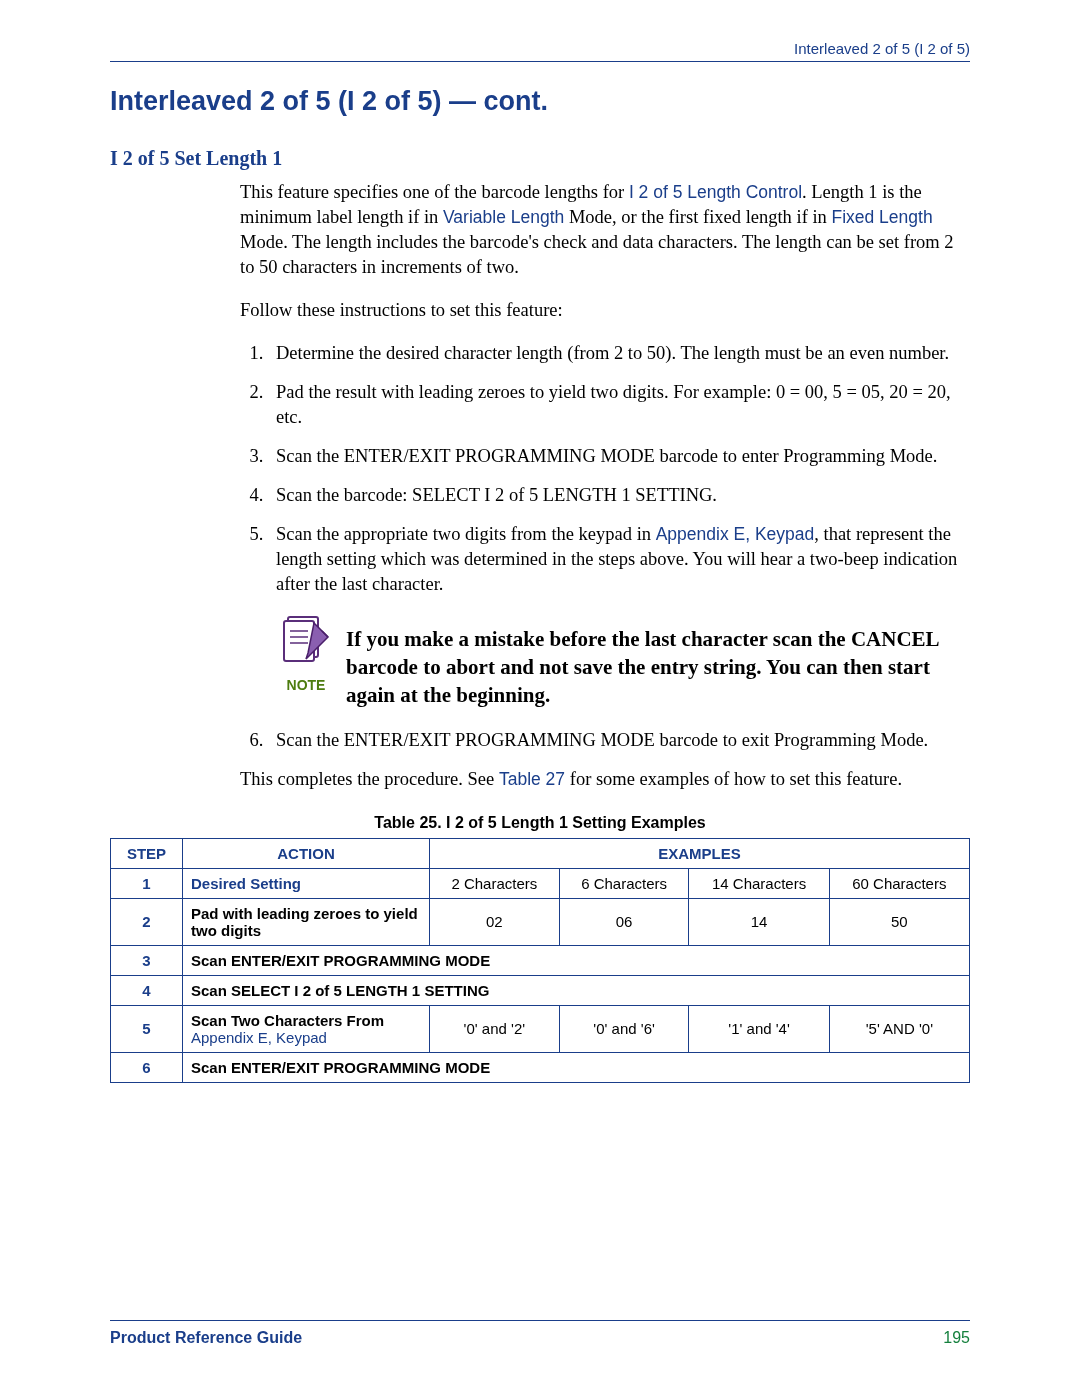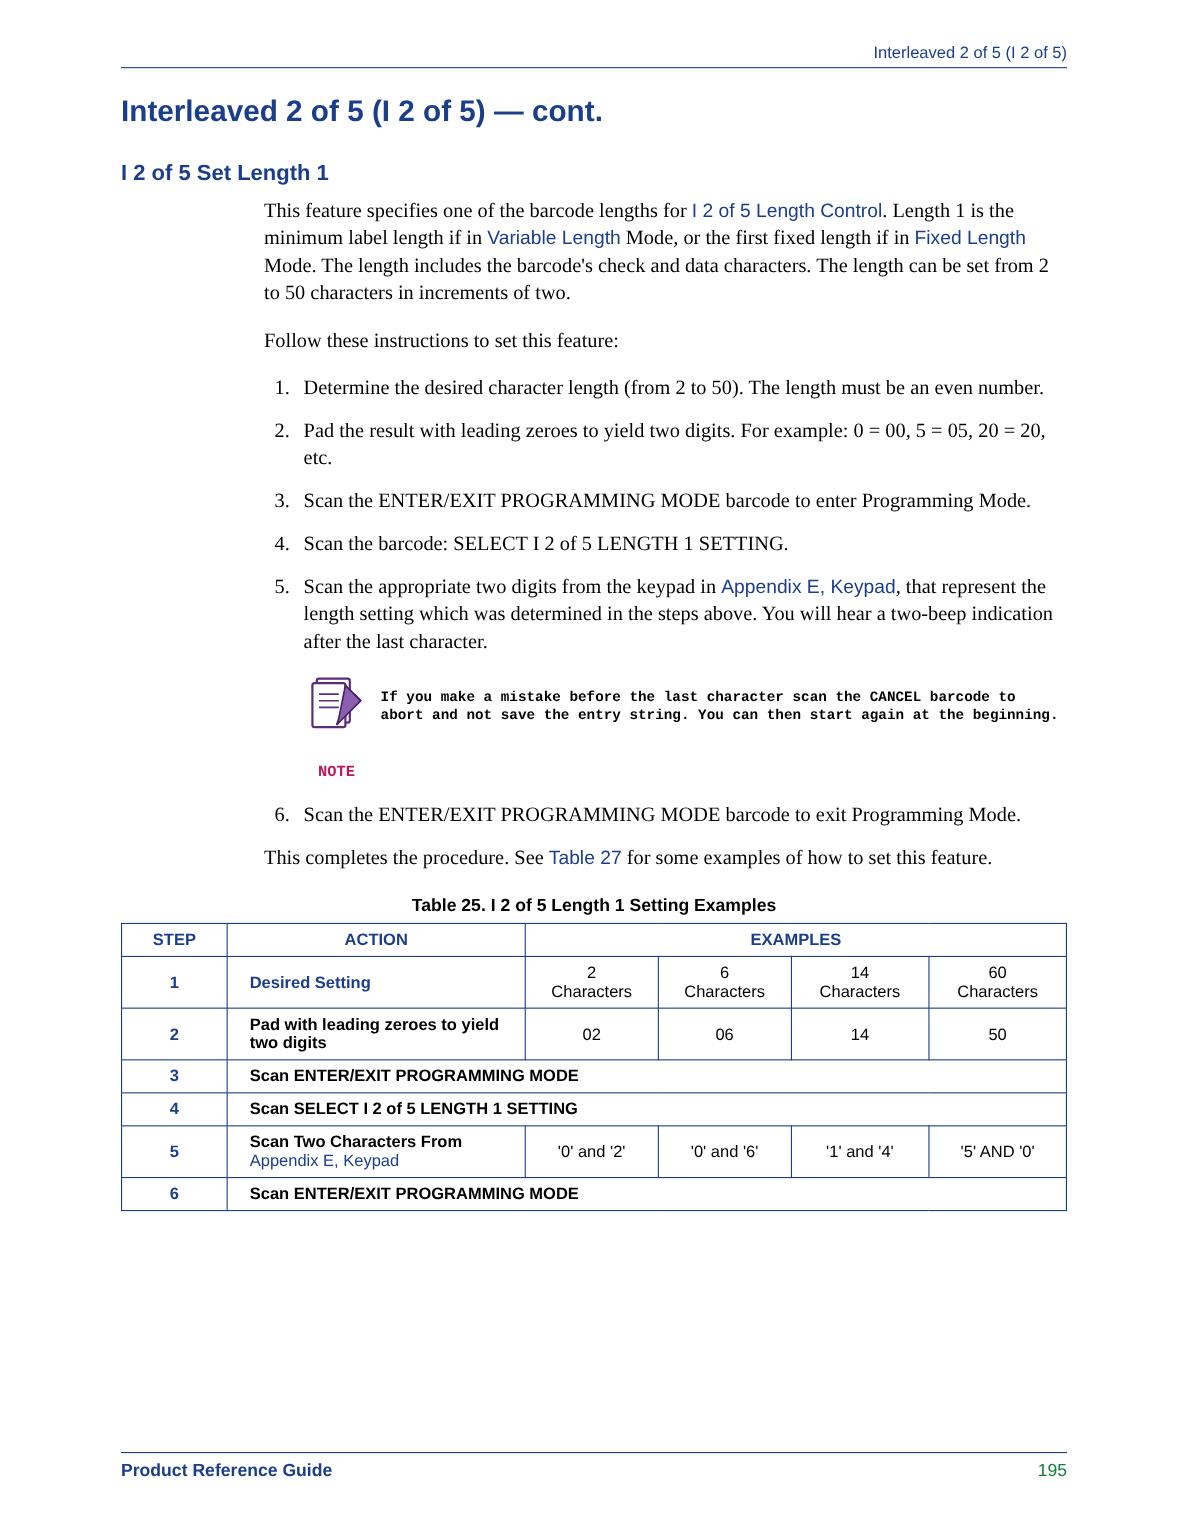--- a/index.html
+++ b/index.html
@@ -29,21 +29,21 @@
     margin: 0 0 24px 0;
   }
   h1.title {
     font-family: Verdana, Geneva, sans-serif;
     font-weight: bold;
     font-size: 27px;
     color: #1a3e8a;
     margin: 0 0 30px 0;
   }
   h2.section {
-    font-family: Liberation Sans, sans-serif;
+    font-family: Liberation Serif, serif;
     font-weight: bold;
     font-size: 20px;
     color: #1a3e8a;
     margin: 0 0 10px 0;
   }
   .body {
     margin-left: 130px;
     font-size: 18.5px;
     line-height: 1.35;
   }
@@ -67,30 +67,30 @@
     display: flex;
     align-items: flex-start;
     margin: 6px 0 18px 26px;
   }
   .note-icon-wrap {
     width: 80px;
     text-align: center;
     flex-shrink: 0;
   }
   .note-label {
-    font-family: Liberation Mono, monospace;
+    font-family: Liberation Sans, sans-serif;
     font-weight: bold;
     font-size: 14px;
-    margin-top: 18px;
-    color: #be185d;
+    margin-top: 2px;
+    color: #4d7c0f;
   }
   .note-text {
-    font-family: Liberation Mono, monospace;
-    font-weight: bold;
-    font-size: 13px;
+    font-family: Liberation Serif, serif;
+    font-weight: bold;
+    font-size: 21px;
     line-height: 1.35;
     padding-top: 14px;
   }
   .after-note {
     margin-left: 130px;
     font-size: 18.5px;
     line-height: 1.35;
   }
   .table-caption {
     font-family: Arial, Helvetica, sans-serif;
@@ -100,21 +100,21 @@
     margin: 22px 0 6px 0;
   }
   table.ex {
     width: 100%;
     border-collapse: collapse;
     font-family: Arial, Helvetica, sans-serif;
     font-size: 15px;
   }
   table.ex th, table.ex td {
     border: 1px solid #1a3e8a;
-    padding: 6px 20px;
+    padding: 6px 8px;
     vertical-align: middle;
   }
   table.ex th {
     color: #1a3e8a;
     font-weight: bold;
     text-align: center;
   }
   .step-col {
     width: 55px;
     text-align: center;

